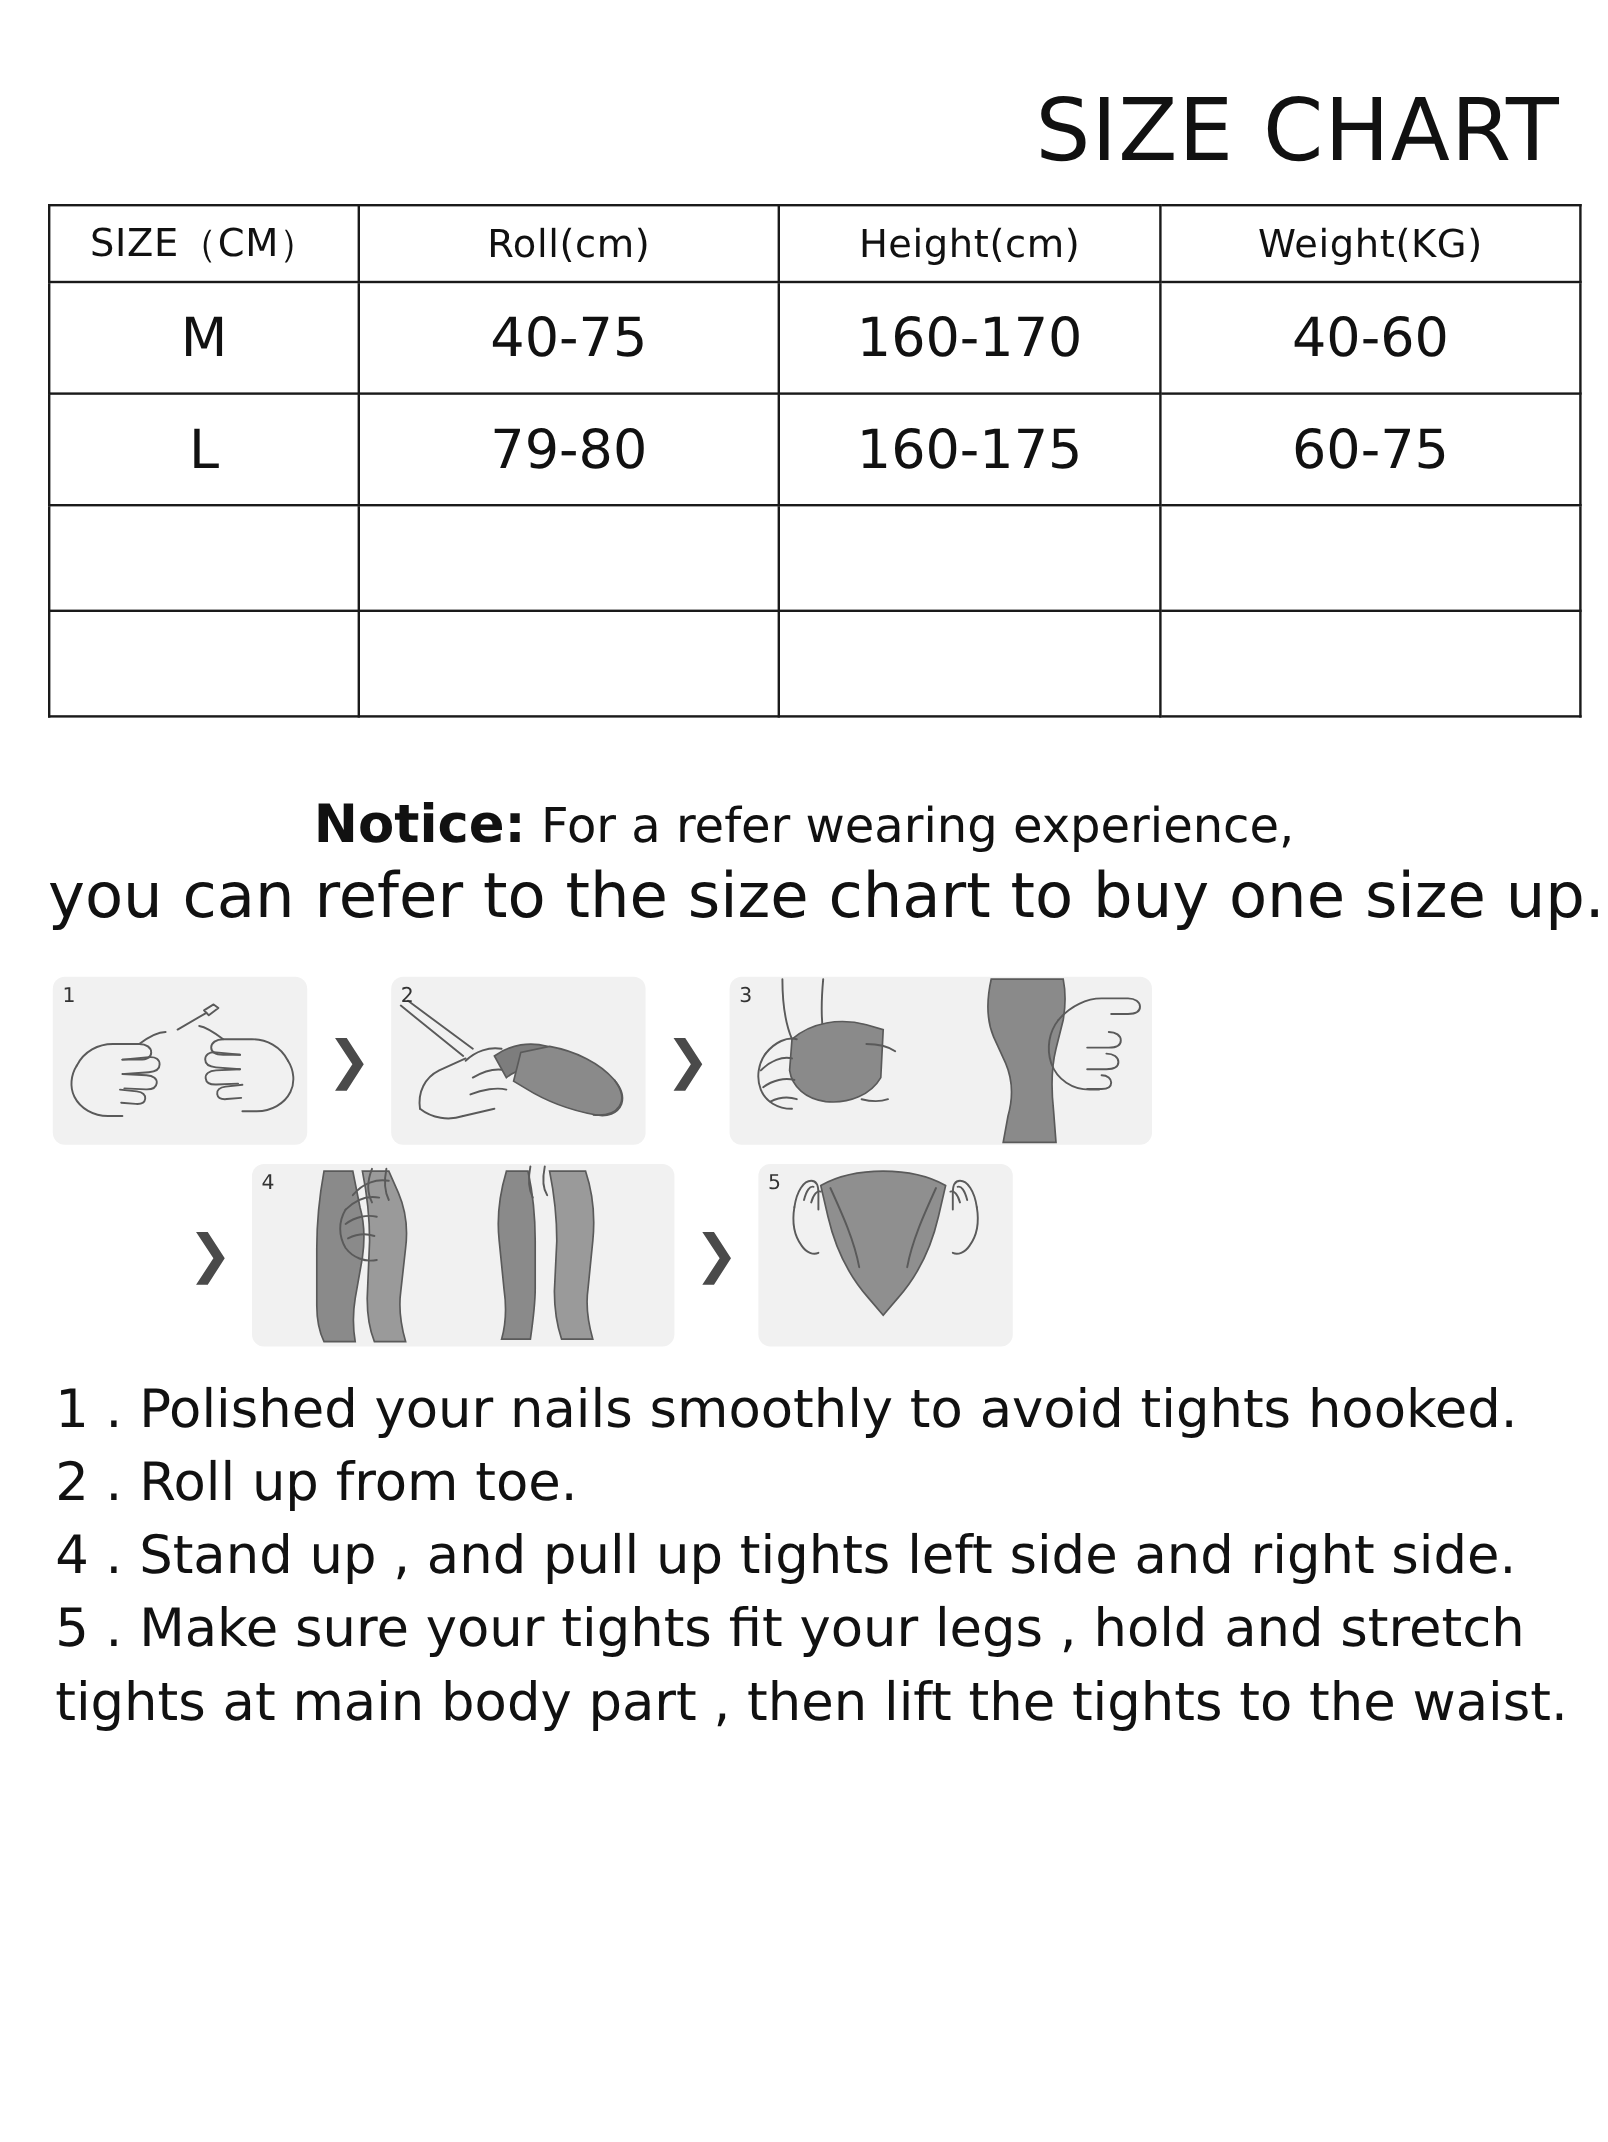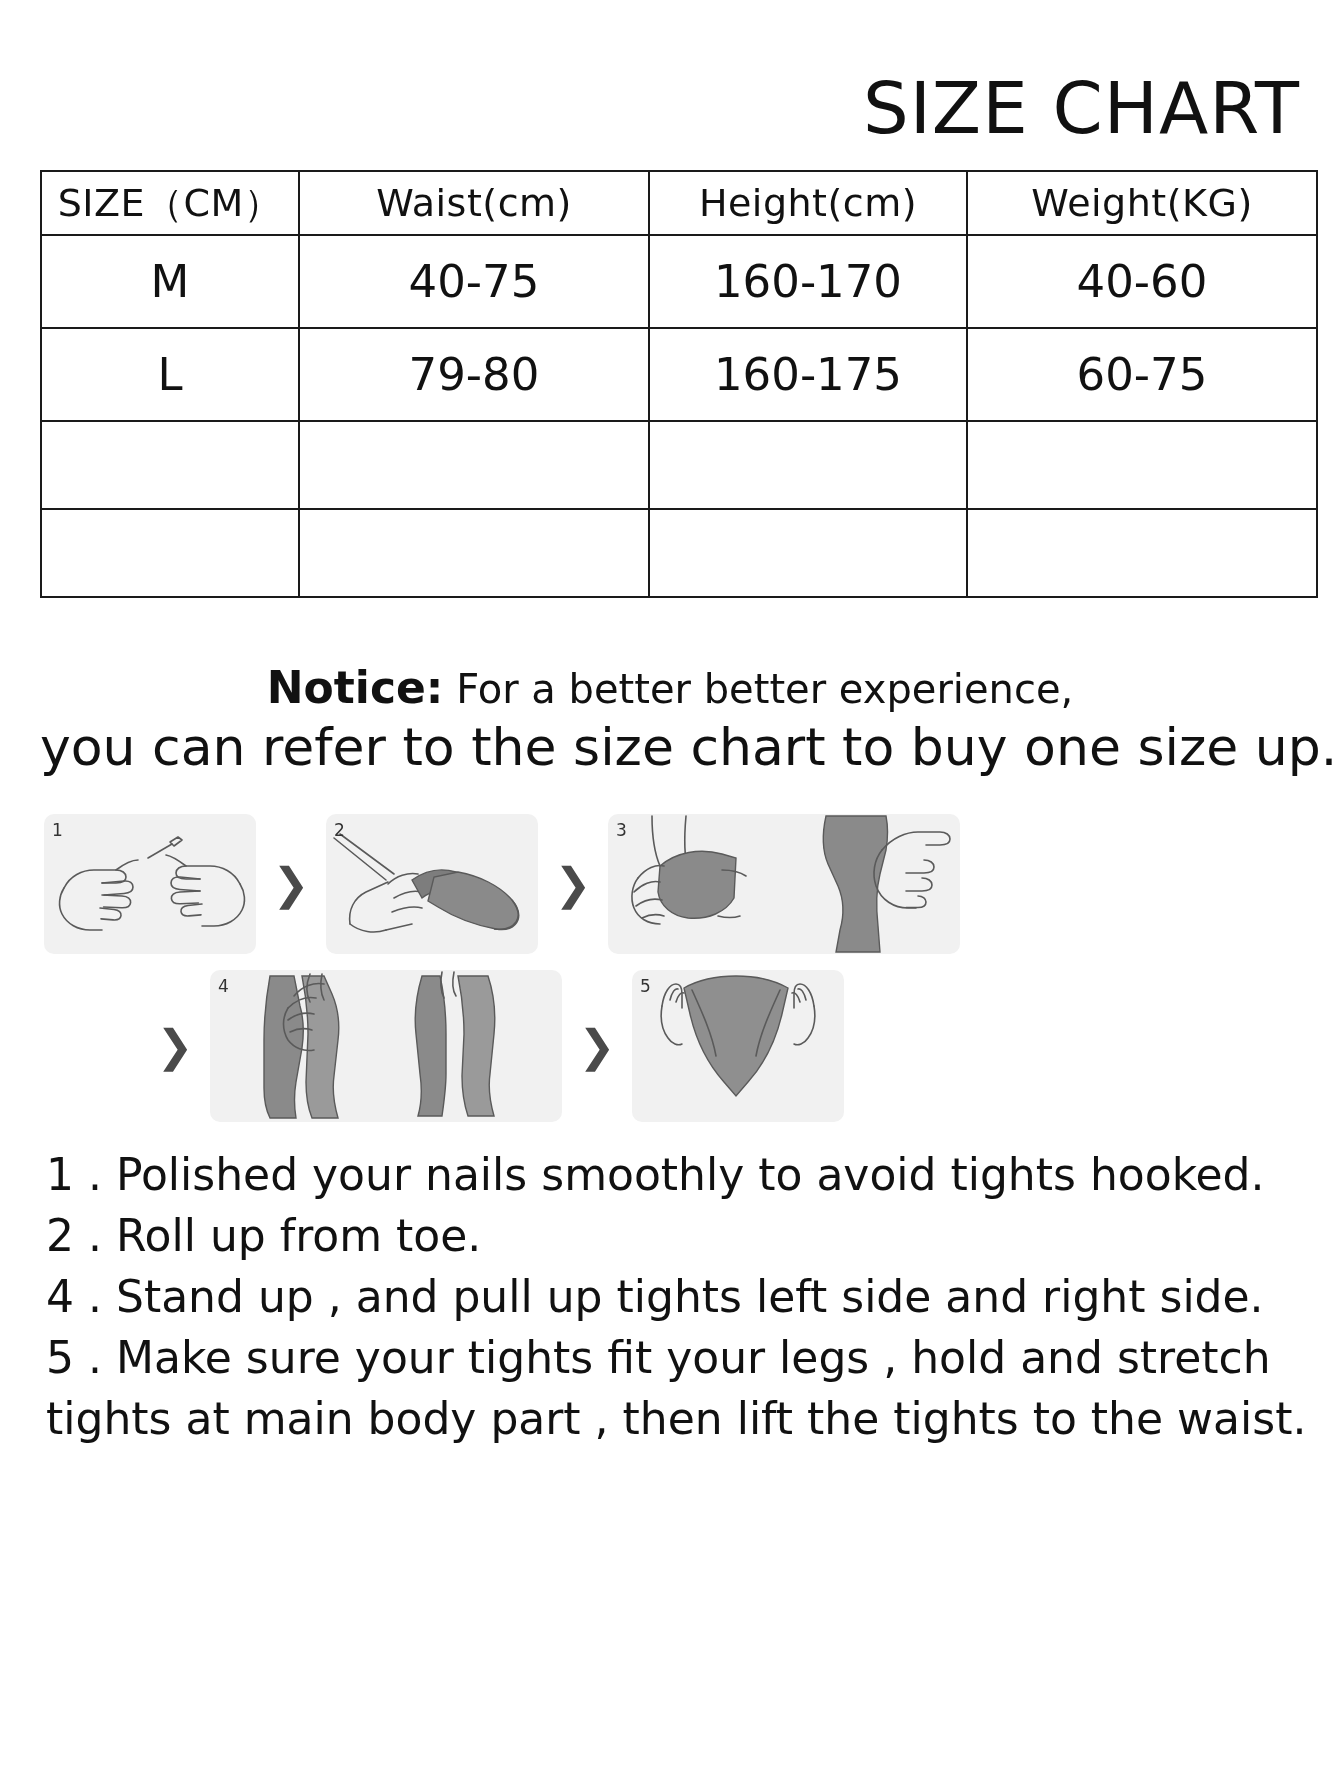--- a/index.html
+++ b/index.html
@@ -41,21 +41,21 @@
     table-layout: fixed;
   }
   .size-table td, .size-table th {
     border: 2px solid #1a1a1a;
     text-align: center;
     font-weight: 400;
     padding: 0;
   }
   .size-table thead td {
     height: 62px;
-    font-size: 38px;
+    font-size: 32px;
     letter-spacing: 0.5px;
   }
   .size-table tbody td {
     height: 91px;
     font-size: 45px;
   }
   .size-table tbody tr.empty td {
     height: 86px;
   }
   .col-1 { width: 256px; }
@@ -148,21 +148,21 @@
 <body>
 
 <div class="page">
 
   <h1 class="title">SIZE CHART</h1>
 
   <table class="size-table">
     <thead>
       <tr>
         <td class="col-1">SIZE（CM）</td>
-        <td class="col-2">Waist(cm)</td>
+        <td class="col-2">Roll(cm)</td>
         <td class="col-3">Height(cm)</td>
         <td class="col-4">Weight(KG)</td>
       </tr>
     </thead>
     <tbody>
       <tr>
         <td>M</td>
         <td>40-75</td>
         <td>160-170</td>
         <td>40-60</td>
@@ -184,21 +184,21 @@
         <td></td>
         <td></td>
         <td></td>
       </tr>
     </tbody>
   </table>
 
   <div class="notice">
     <div class="notice-line1">
       <span class="notice-label">Notice:</span>
-      <span>For a better better experience,</span>
+      <span>For a refer wearing experience,</span>
     </div>
     <div class="notice-line2">you can refer to the size chart to buy one size up.</div>
   </div>
 
   <div class="steps">
 
     <div class="steps-row row1">
 
       <div class="step-box box1">
         <span class="step-num">1</span>

